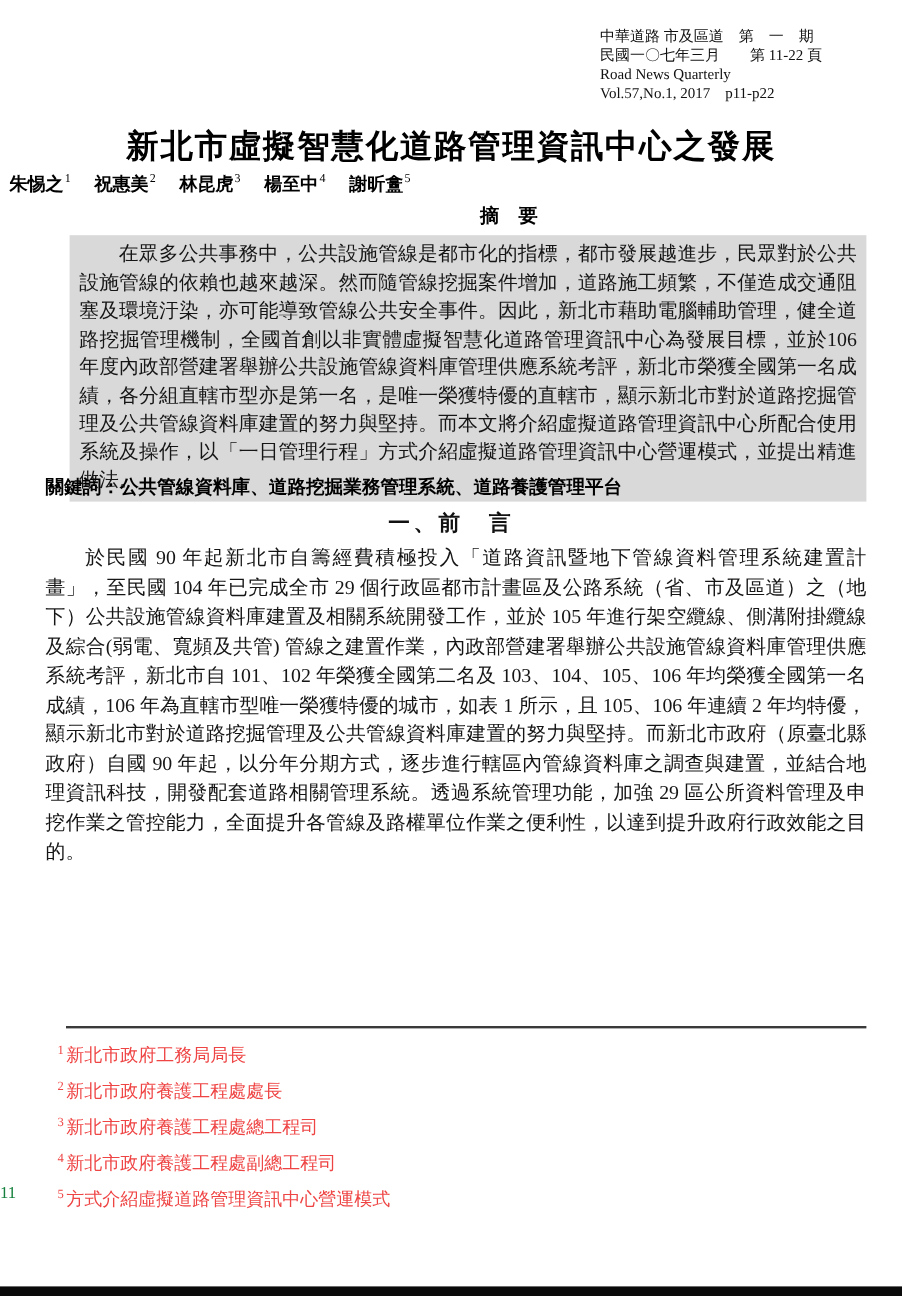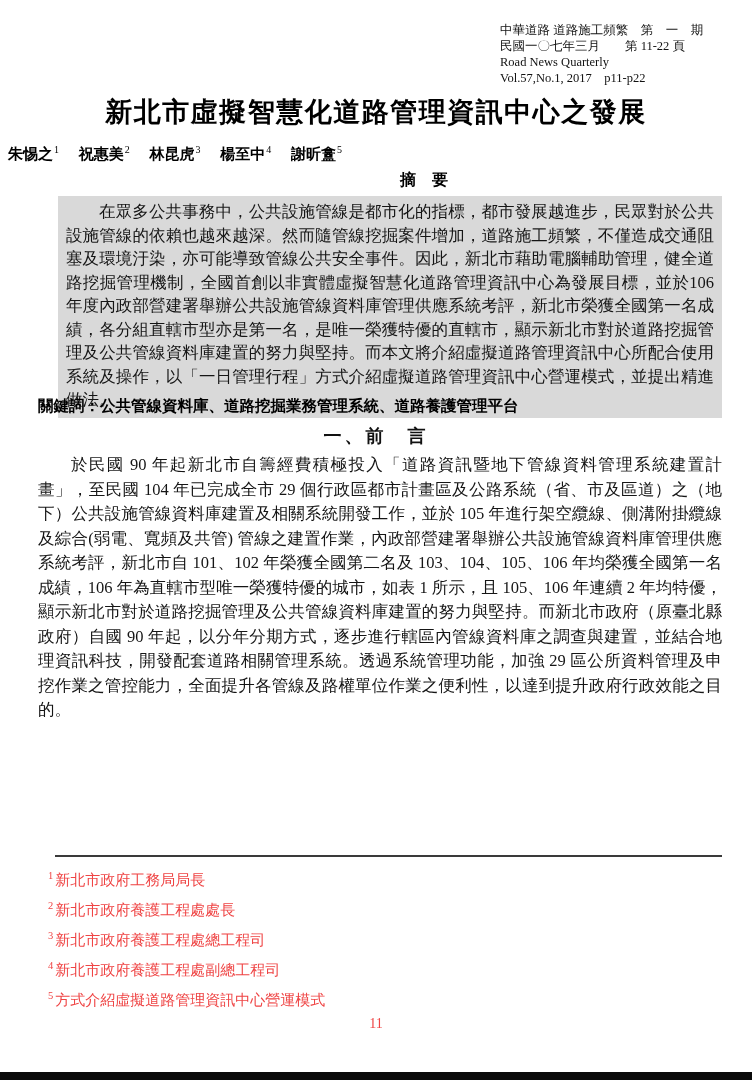--- a/index.html
+++ b/index.html
@@ -17,21 +17,21 @@
     top: 22px;
     left: 500px;
     width: 240px;
     font-size: 12.5px;
     line-height: 16px;
     color: #111;
     white-space: nowrap;
   }
   .paper-title {
     position: absolute;
-    top: 94px;
+    top: 104px;
     left: 0;
     width: 100%;
     text-align: center;
     font-size: 27px;
     font-weight: 700;
     letter-spacing: 1.5px;
     color: #000;
   }
   .authors {
     position: absolute;
@@ -113,43 +113,42 @@
     left: 48px;
     width: 660px;
     font-size: 15px;
     line-height: 25px;
     color: #ef4444;
   }
   .footnotes .footnote { margin-bottom: 0; }
   .footnotes sup { font-size: 10.5px; margin-right: 2px; }
   .page-number {
     position: absolute;
-    top: 1016px;
+    top: 987px;
     left: 0;
     width: 100%;
-    text-align: center;
     font-size: 14px;
-    color: #ef4444;
+    color: #15803d;
   }
   .page-bottom-edge {
     position: absolute;
     top: 1072px;
     left: 0;
     width: 752px;
     height: 8px;
     background: #0a0a0a;
   }
 </style>
 </head>
 <body>
 
 <div class="page">
 
   <div class="journal-header">
-    <div>中華道路 道路施工頻繁　第　一　期</div>
+    <div>中華道路 市及區道　第　一　期</div>
     <div>民國一〇七年三月　　第 11-22 頁</div>
     <div>Road News Quarterly</div>
     <div>Vol.57,No.1, 2017　p11-p22</div>
   </div>
 
   <div class="paper-title">新北市虛擬智慧化道路管理資訊中心之發展</div>
 
   <div class="authors">
     <span class="author"><span>朱惕之</span><sup>1</sup></span>
     <span class="author"><span>祝惠美</span><sup>2</sup></span>

